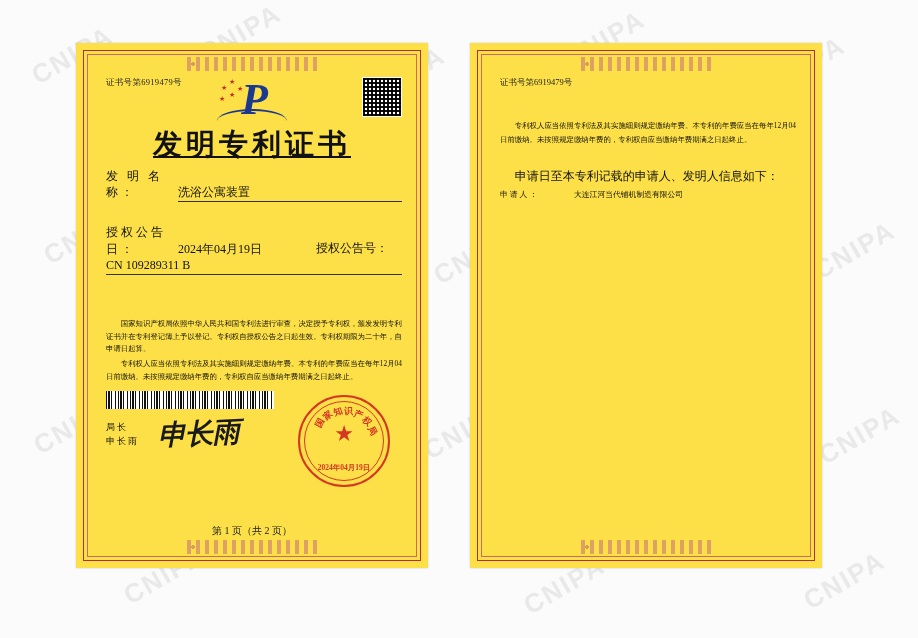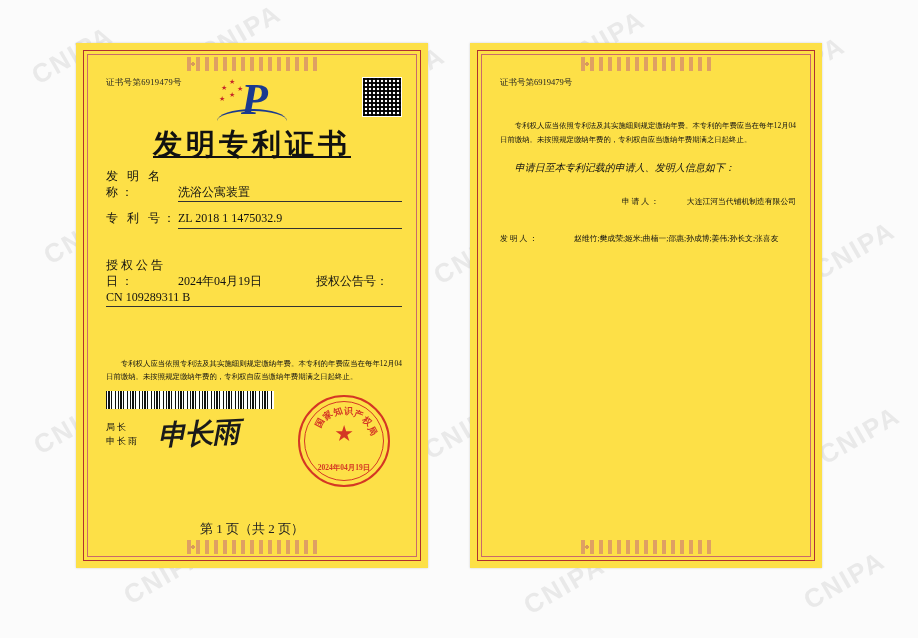--- a/index.html
+++ b/index.html
@@ -169,47 +169,47 @@
     font-size:9px;font-weight:bold;
     transform-origin:0 0;
   }
   .seal .date{
     position:absolute;left:0;right:0;bottom:12px;text-align:center;
     font-size:7.5px;font-weight:bold;
   }
 
   .pagefoot{
     position:absolute;left:0;right:0;bottom:30px;text-align:center;
-    font-size:13px;color:#222;font-family:Liberation Serif, serif;
+    font-size:10px;color:#222;font-family:Liberation Serif, serif;
   }
   .notefoot{
     position:absolute;left:0;right:0;top:556px;text-align:center;
     font-size:9px;color:#8a2020;letter-spacing:1px;
   }
 
   
   .p2-certno{
     position:absolute;left:30px;top:34px;font-size:8.5px;color:#222;
   }
   .p2-para{
     position:absolute;left:30px;right:26px;top:76px;
     font-size:7.4px;line-height:1.9;color:#111;text-align:justify;
     text-indent:14.8px;
   }
   .p2-lead{
-    position:absolute;left:30px;right:26px;top:116px;
-    font-size:10px;line-height:1.8;color:#111;text-indent:14.8px;font-style:italic;
+    position:absolute;left:30px;right:26px;top:123px;
+    font-size:12px;line-height:1.8;color:#111;text-indent:14.8px;
   }
   .p2-row{
     position:absolute;left:30px;right:26px;
     font-size:7.8px;color:#111;
   }
   .p2-row .lab{display:inline-block;width:48px;letter-spacing:2px;}
   .p2-row .val{display:inline-block;margin-left:26px;}
-  #p2r1{top:153px;text-align:right;}
+  #p2r1{top:146px;}
   #p2r2{top:190px;}
 </style>
 </head>
 <body>
 
 <div class="stage">
 
   <div class="wm" style="left:28px;top:40px;">CNIPA</div>
   <div class="wm" style="left:196px;top:18px;">CNIPA</div>
   <div class="wm" style="left:360px;top:60px;">CNIPA</div>
@@ -249,30 +249,27 @@
 
     <div class="qr"></div>
 
     <div class="title">发明专利证书</div>
 
     <div class="fields">
       <div class="f-row">
         <span class="f-label">发 明 名 称：</span><span class="f-val">洗浴公寓装置</span>
         <span class="f-underline"></span>
       </div>
-      <div class="f-row">
-        <span class="f-label">专 利 号：</span><span class="f-val">ZL 2018 1 1475032.9</span>
-        <span class="f-underline"></span>
-      </div>
-      <div class="f-row" style="margin-top:30px;">
+      <div class="f-row" style="margin-top:24px;">
         <span class="f-label">授权公告日：</span><span class="f-inline2">2024年04月19日</span><span>授权公告号：</span><span>CN 109289311 B</span>
         <span class="f-underline" style="left:0;"></span>
       </div>
     </div>
 
+    <div class="para" id="p1a">国家知识产权局依照中华人民共和国专利法进行审查，决定授予专利权，颁发发明专利证书并在专利登记簿上予以登记。专利权自授权公告之日起生效。专利权期限为二十年，自申请日起算。</div>
     <div class="para" id="p1b">专利权人应当依照专利法及其实施细则规定缴纳年费。本专利的年费应当在每年12月04日前缴纳。未按照规定缴纳年费的，专利权自应当缴纳年费期满之日起终止。</div>
 
     <div class="barcode"></div>
 
     <div class="signer">
       <div>局长</div>
       <div>申长雨</div>
     </div>
     <div class="signature">申长雨</div>
 
@@ -301,19 +298,16 @@
     <div class="botdeco"></div>
 
     <div class="p2-certno">证书号第6919479号</div>
 
     <div class="p2-para">专利权人应当依照专利法及其实施细则规定缴纳年费。本专利的年费应当在每年12月04日前缴纳。未按照规定缴纳年费的，专利权自应当缴纳年费期满之日起终止。</div>
     <div class="p2-lead">申请日至本专利记载的申请人、发明人信息如下：</div>
 
     <div class="p2-row" id="p2r1">
       <span class="lab">申请人：</span><span class="val">大连江河当代铺机制造有限公司</span>
     </div>
-    <div class="p2-row" id="p2r2">
-      <span class="lab">发明人：</span><span class="val">赵维竹;樊成荣;姬米;曲楠一;邵惠;孙成博;姜伟;孙长文;张喜友</span>
-    </div>
 
   </div>
 
 </div>
 
 </body></html>

